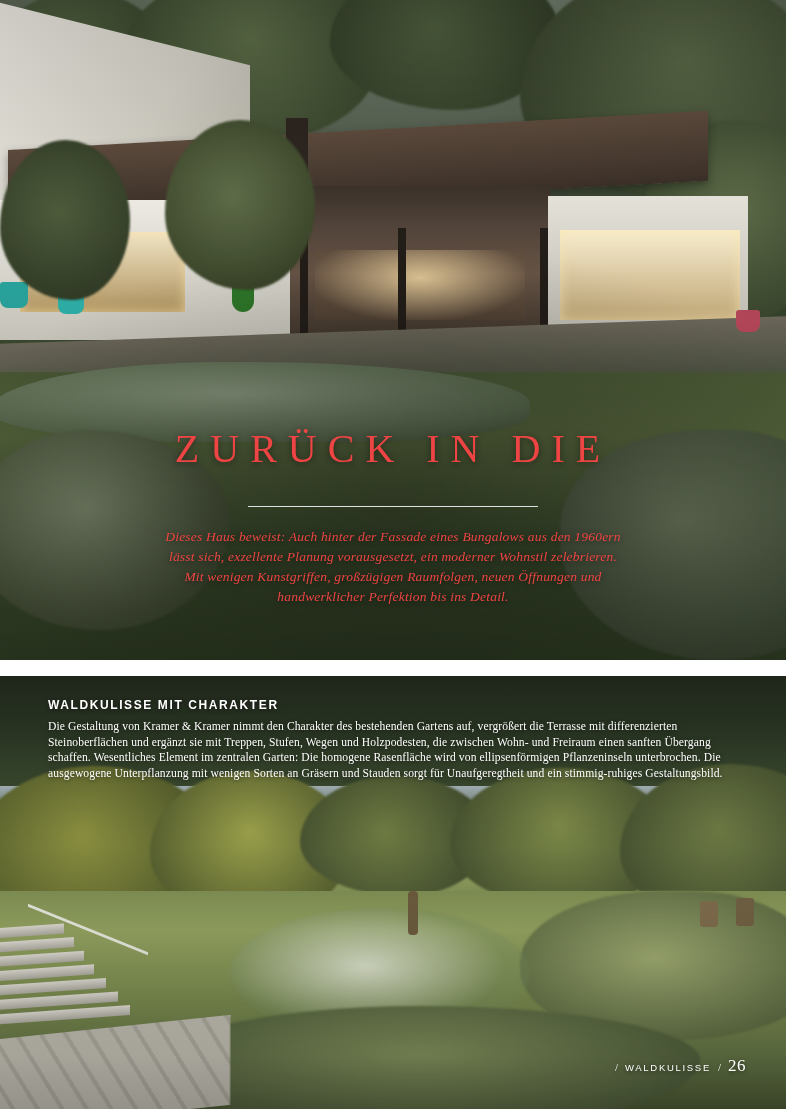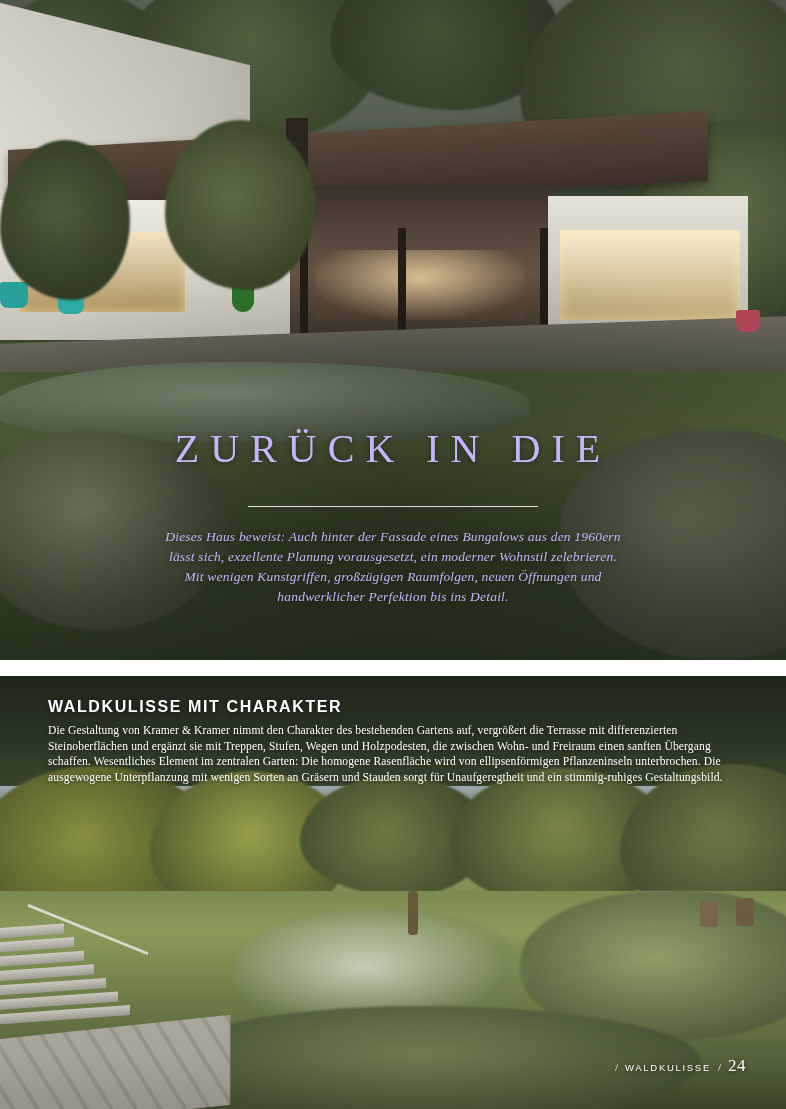--- a/index.html
+++ b/index.html
@@ -173,21 +173,21 @@
       linear-gradient(to bottom, rgba(0,0,0,0.12) 0%, rgba(0,0,0,0) 25%, rgba(0,0,0,0.10) 75%, rgba(0,0,0,0.25) 100%);
   }
 
   
   .hero-text {
     position: absolute;
     left: 0;
     top: 424px;
     width: 786px;
     text-align: center;
-    color: #c4b5fd;
+    color: #ef4444;
     text-shadow: 0 1px 6px rgba(0,0,0,0.45);
   }
   .hero-title {
     font-family: "Liberation Serif", serif;
     font-size: 40px;
     letter-spacing: 11px;
     line-height: 50px;
     font-weight: 400;
     margin: 0;
     padding: 0 40px;
@@ -318,21 +318,21 @@
     position: absolute;
     left: 48px;
     top: 22px;
     width: 700px;
     color: #ffffff;
     text-shadow: 0 1px 4px rgba(0,0,0,0.55);
   }
   .lower-heading {
     font-family: "Liberation Sans", sans-serif;
     font-weight: bold;
-    font-size: 16px;
+    font-size: 12px;
     letter-spacing: 1.6px;
     margin: 0 0 7px 0;
   }
   .lower-body {
     font-family: "Liberation Serif", serif;
     font-size: 11.6px;
     line-height: 15.6px;
     letter-spacing: 0.1px;
     margin: 0;
     max-width: 712px;
@@ -450,17 +450,17 @@
 
     <div class="lower-text">
       <div class="lower-heading">WALDKULISSE MIT CHARAKTER</div>
       <p class="lower-body">Die Gestaltung von Kramer &amp; Kramer nimmt den Charakter des bestehenden Gartens auf, vergrößert die Terrasse mit differenzierten Steinoberflächen und ergänzt sie mit Treppen, Stufen, Wegen und Holzpodesten, die zwischen Wohn- und Freiraum einen sanften Übergang schaffen. Wesentliches Element im zentralen Garten: Die homogene Rasenfläche wird von ellipsenförmigen Pflanzeninseln unterbrochen. Die ausgewogene Unterpflanzung mit wenigen Sorten an Gräsern und Stauden sorgt für Unaufgeregtheit und ein stimmig-ruhiges Gestaltungsbild.</p>
     </div>
 
     <div class="footer">
       <span class="footer-slash">/</span>
       <span class="footer-section">WALDKULISSE</span>
       <span class="footer-slash">/</span>
-      <span class="footer-page">24</span>
+      <span class="footer-page">26</span>
     </div>
   </div>
 
 </div>
 
 </body></html>

